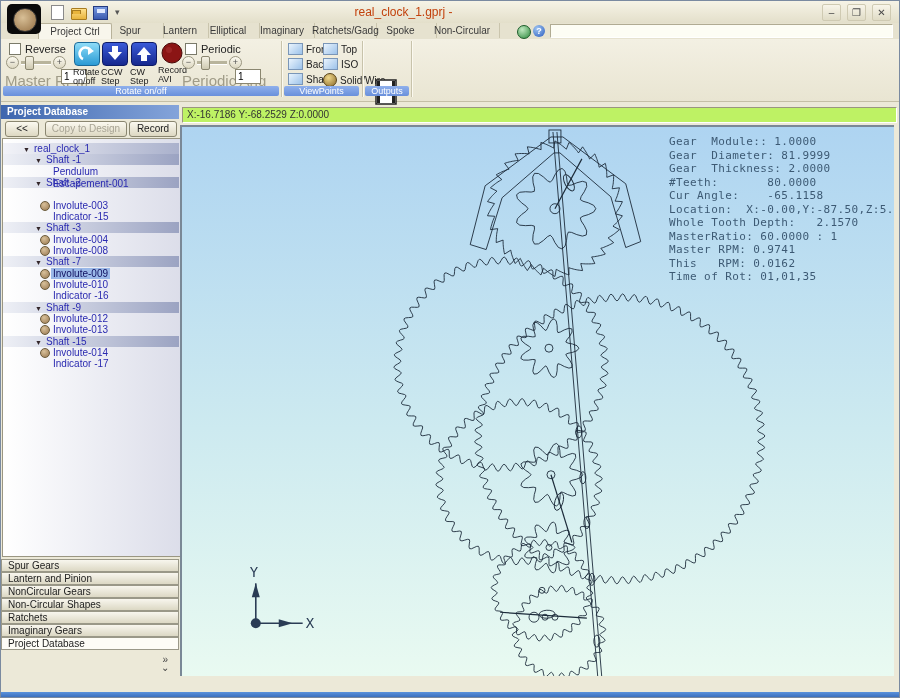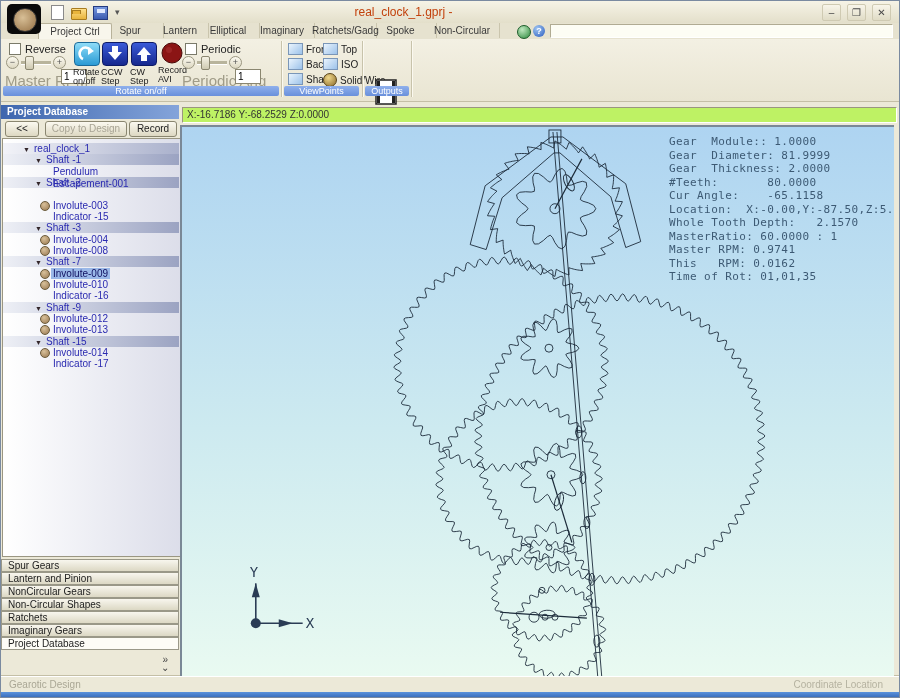--- a/index.html
+++ b/index.html
@@ -319,24 +319,20 @@
 
   <div class="stackbtn" style="top:558px">Spur Gears</div>
   <div class="stackbtn" style="top:571px">Lantern and Pinion</div>
   <div class="stackbtn" style="top:584px">NonCircular Gears</div>
   <div class="stackbtn" style="top:597px">Non-Circular Shapes</div>
   <div class="stackbtn" style="top:610px">Ratchets</div>
   <div class="stackbtn" style="top:623px">Imaginary Gears</div>
   <div class="stackbtn active" style="top:636px">Project Database</div>
   <div class="chev"><span>»</span><br><span>⌄</span></div>
 
-  <div class="abs statusbar">
-    <span class="status-left">Gearotic Design</span>
-    <span class="status-right">Coordinate Location</span>
-  </div>
   <div class="abs bluestrip"></div>
 
   <div class="abs coordbar">
     <div class="coordfield">X:-16.7186 Y:-68.2529 Z:0.0000</div>
   </div>
   <div class="abs canvas">
     <svg id="gearsvg" viewBox="179 124 714 551" preserveAspectRatio="none">
         <path d="M553.0 138.0L554.4 138.8L555.8 139.7L557.1 140.5L558.4 141.4L559.7 142.4L560.9 143.3L562.1 144.3L563.3 145.3L564.4 146.3L567.1 139.5L568.3 140.6L569.5 141.7L570.6 142.8L571.7 144.0L572.8 145.1L573.8 146.3L574.8 147.5L575.7 148.7L576.6 150.0L580.7 143.9L581.6 145.2L582.5 146.5L583.4 147.9L584.2 149.2L585.0 150.6L585.7 151.9L586.4 153.3L587.1 154.7L587.7 156.1L593.0 151.0L593.6 152.5L594.2 154.0L594.8 155.5L595.3 156.9L595.8 158.4L596.3 159.9L596.7 161.4L597.0 162.9L597.3 164.4L603.5 160.5L603.9 162.1L604.2 163.7L604.4 165.3L604.6 166.8L604.8 168.4L604.9 169.9L605.0 171.5L605.0 173.0L605.0 174.5L611.9 172.0L611.9 173.6L611.8 175.2L611.8 176.8L611.6 178.4L611.5 180.0L611.3 181.5L611.0 183.0L610.7 184.5L610.4 186.0L617.7 185.0L617.3 186.6L617.0 188.1L616.5 189.7L616.1 191.2L615.6 192.7L615.1 194.2L614.5 195.6L613.9 197.0L613.3 198.4L620.6 198.9L620.0 200.4L619.3 201.8L618.5 203.3L617.8 204.6L617.0 206.0L616.2 207.3L615.3 208.6L614.5 209.9L613.6 211.1L620.6 213.1L619.7 214.4L618.7 215.7L617.7 216.9L616.7 218.1L615.6 219.3L614.5 220.4L613.4 221.5L612.3 222.6L611.2 223.6L617.7 227.0L616.5 228.1L615.2 229.1L614.0 230.1L612.7 231.1L611.5 232.0L610.2 232.9L608.9 233.7L607.6 234.5L606.3 235.3L611.9 240.0L610.5 240.8L609.1 241.6L607.6 242.3L606.2 243.0L604.8 243.6L603.3 244.2L601.9 244.8L600.5 245.3L599.0 245.7L603.5 251.5L602.0 252.0L600.4 252.5L598.9 252.9L597.4 253.2L595.8 253.6L594.3 253.8L592.8 254.1L591.3 254.3L589.8 254.4L593.0 261.0L591.4 261.2L589.7 261.3L588.2 261.4L586.6 261.4L585.0 261.4L583.4 261.4L581.9 261.3L580.4 261.2L578.9 261.0L580.7 268.1L579.0 267.9L577.4 267.7L575.9 267.5L574.3 267.2L572.8 266.9L571.3 266.5L569.8 266.1L568.3 265.7L566.9 265.2L567.1 272.5L565.6 272.0L564.1 271.5L562.6 270.9L561.1 270.3L559.7 269.6L558.3 269.0L556.9 268.3L555.6 267.5L554.3 266.8L553.0 274.0L551.6 273.2L550.2 272.3L548.9 271.5L547.6 270.6L546.3 269.6L545.1 268.7L543.9 267.7L542.7 266.7L541.6 265.7L538.9 272.5L537.7 271.4L536.5 270.3L535.4 269.2L534.3 268.0L533.2 266.9L532.2 265.7L531.2 264.5L530.3 263.3L529.4 262.0L525.3 268.1L524.4 266.8L523.5 265.5L522.6 264.1L521.8 262.8L521.0 261.4L520.3 260.1L519.6 258.7L518.9 257.3L518.3 255.9L513.0 261.0L512.4 259.5L511.8 258.0L511.2 256.5L510.7 255.1L510.2 253.6L509.7 252.1L509.3 250.6L509.0 249.1L508.7 247.6L502.5 251.5L502.1 249.9L501.8 248.3L501.6 246.7L501.4 245.2L501.2 243.6L501.1 242.1L501.0 240.5L501.0 239.0L501.0 237.5L494.1 240.0L494.1 238.4L494.2 236.8L494.2 235.2L494.4 233.6L494.5 232.0L494.7 230.5L495.0 229.0L495.3 227.5L495.6 226.0L488.3 227.0L488.7 225.4L489.0 223.9L489.5 222.3L489.9 220.8L490.4 219.3L490.9 217.8L491.5 216.4L492.1 215.0L492.7 213.6L485.4 213.1L486.0 211.6L486.7 210.2L487.5 208.7L488.2 207.4L489.0 206.0L489.8 204.7L490.7 203.4L491.5 202.1L492.4 200.9L485.4 198.9L486.3 197.6L487.3 196.3L488.3 195.1L489.3 193.9L490.4 192.7L491.5 191.6L492.6 190.5L493.7 189.4L494.8 188.4L488.3 185.0L489.5 183.9L490.8 182.9L492.0 181.9L493.3 180.9L494.5 180.0L495.8 179.1L497.1 178.3L498.4 177.5L499.7 176.7L494.1 172.0L495.5 171.2L496.9 170.4L498.4 169.7L499.8 169.0L501.2 168.4L502.7 167.8L504.1 167.2L505.5 166.7L507.0 166.3L502.5 160.5L504.0 160.0L505.6 159.5L507.1 159.1L508.6 158.8L510.2 158.4L511.7 158.2L513.2 157.9L514.7 157.7L516.2 157.6L513.0 151.0L514.6 150.8L516.3 150.7L517.8 150.6L519.4 150.6L521.0 150.6L522.6 150.6L524.1 150.7L525.6 150.8L527.1 151.0L525.3 143.9L527.0 144.1L528.6 144.3L530.1 144.5L531.7 144.8L533.2 145.1L534.7 145.5L536.2 145.9L537.7 146.3L539.1 146.8L538.9 139.5L540.4 140.0L541.9 140.5L543.4 141.1L544.9 141.7L546.3 142.4L547.7 143.0L549.1 143.7L550.4 144.5L551.7 145.2L553.0 138.0Z" fill="none" stroke="#1c2b3a" stroke-width="0.9"></path>
         <path d="M553.0 172.0L556.4 167.2L560.1 165.6L563.1 168.4L564.6 174.1L565.3 179.7L566.5 182.6L569.7 182.2L574.9 180.0L580.5 178.5L584.4 179.6L584.9 183.7L582.4 189.0L579.3 193.7L578.4 196.8L581.1 198.5L586.5 200.1L591.8 202.6L594.0 206.0L591.8 209.4L586.5 211.9L581.1 213.5L578.4 215.2L579.3 218.3L582.4 223.0L584.9 228.3L584.4 232.4L580.5 233.5L574.9 232.0L569.7 229.8L566.5 229.4L565.3 232.3L564.6 237.9L563.1 243.6L560.1 246.4L556.4 244.8L553.0 240.0L550.5 234.9L548.3 232.6L545.5 234.1L541.4 237.9L536.5 241.3L532.5 241.5L530.7 237.9L531.1 232.0L532.5 226.5L532.3 223.4L529.2 222.7L523.6 223.0L517.7 222.5L514.5 220.0L515.4 216.1L519.5 211.9L524.1 208.5L526.0 206.0L524.1 203.5L519.5 200.1L515.4 195.9L514.5 192.0L517.7 189.5L523.6 189.0L529.2 189.3L532.3 188.6L532.5 185.5L531.1 180.0L530.7 174.1L532.5 170.5L536.5 170.7L541.4 174.1L545.5 177.9L548.3 179.4L550.5 177.1L553.0 172.0Z" fill="none" stroke="#1c2b3a" stroke-width="0.9"></path>
         <path d="M499.0 258.0L500.5 255.5L502.1 254.5L503.6 255.6L505.0 258.2L506.4 260.7L507.8 261.9L509.3 261.0L511.1 258.7L512.9 256.4L514.6 255.6L516.0 256.9L517.1 259.6L518.1 262.3L519.3 263.6L521.0 262.9L523.0 260.8L525.1 258.8L526.8 258.2L528.1 259.6L528.8 262.4L529.5 265.2L530.6 266.6L532.3 266.1L534.6 264.3L536.9 262.5L538.7 262.1L539.7 263.6L540.2 266.5L540.6 269.4L541.5 270.9L543.2 270.6L545.7 269.1L548.2 267.6L550.0 267.4L550.9 269.0L551.0 271.9L551.0 274.8L551.8 276.5L553.5 276.4L556.1 275.1L558.8 273.9L560.7 273.9L561.3 275.7L561.1 278.6L560.8 281.5L561.3 283.2L563.1 283.3L565.8 282.3L568.6 281.4L570.5 281.7L570.9 283.5L570.4 286.4L569.7 289.2L570.1 290.9L571.8 291.3L574.6 290.6L577.5 290.1L579.3 290.5L579.6 292.4L578.7 295.2L577.7 297.9L577.8 299.7L579.5 300.2L582.4 299.9L585.3 299.7L587.1 300.3L587.1 302.2L585.9 304.9L584.6 307.5L584.5 309.2L586.2 310.0L589.1 310.0L592.0 310.1L593.6 311.0L593.4 312.8L591.9 315.3L590.4 317.8L590.1 319.5L591.6 320.4L594.5 320.8L597.4 321.3L598.9 322.3L598.5 324.1L596.7 326.4L594.9 328.7L594.4 330.4L595.8 331.5L598.6 332.2L601.4 332.9L602.8 334.2L602.2 335.9L600.2 338.0L598.1 340.0L597.4 341.7L598.7 342.9L601.4 343.9L604.1 345.0L605.4 346.4L604.6 348.1L602.3 349.9L600.0 351.7L599.1 353.2L600.3 354.6L602.8 356.0L605.4 357.4L606.5 358.9L605.5 360.5L603.0 362.0L600.5 363.5L599.5 364.9L600.4 366.4L602.8 368.0L605.2 369.7L606.1 371.4L604.9 372.8L602.3 374.1L599.7 375.3L598.4 376.6L599.2 378.2L601.4 380.1L603.6 382.0L604.3 383.7L603.0 385.0L600.2 386.0L597.4 386.8L596.1 388.0L596.7 389.7L598.6 391.8L600.5 394.0L601.0 395.8L599.6 397.0L596.7 397.6L593.9 398.1L592.4 399.1L592.8 400.9L594.5 403.2L596.1 405.6L596.4 407.4L594.8 408.4L591.9 408.7L589.1 408.9L587.5 409.7L587.7 411.5L589.1 414.0L590.4 416.6L590.5 418.4L588.8 419.2L585.9 419.1L583.0 419.0L581.3 419.6L581.3 421.4L582.4 424.1L583.5 426.8L583.3 428.7L581.6 429.2L578.7 428.8L575.8 428.4L574.1 428.8L573.9 430.6L574.6 433.4L575.4 436.2L575.0 438.0L573.2 438.4L570.4 437.6L567.6 436.9L565.8 437.1L565.4 438.8L565.8 441.7L566.2 444.6L565.7 446.3L563.8 446.5L561.1 445.4L558.4 444.3L556.6 444.3L556.0 446.0L556.1 448.9L556.2 451.8L555.4 453.5L553.6 453.4L551.0 452.1L548.5 450.7L546.7 450.5L545.9 452.1L545.7 454.9L545.4 457.8L544.4 459.4L542.6 459.1L540.2 457.5L537.9 455.8L536.1 455.4L535.1 456.9L534.6 459.7L534.0 462.6L532.8 464.0L531.0 463.5L528.8 461.6L526.7 459.7L525.0 459.1L523.8 460.4L523.0 463.2L522.0 466.0L520.7 467.3L519.0 466.6L517.1 464.4L515.2 462.2L513.6 461.4L512.3 462.7L511.1 465.3L509.8 467.9L508.4 469.1L506.7 468.2L505.0 465.8L503.4 463.4L501.9 462.5L500.5 463.5L499.0 466.0L497.5 468.5L495.9 469.5L494.4 468.4L493.0 465.8L491.6 463.3L490.2 462.1L488.7 463.0L486.9 465.3L485.1 467.6L483.4 468.4L482.0 467.1L480.9 464.4L479.9 461.7L478.7 460.4L477.0 461.1L475.0 463.2L472.9 465.2L471.2 465.8L469.9 464.4L469.2 461.6L468.5 458.8L467.4 457.4L465.7 457.9L463.4 459.7L461.1 461.5L459.3 461.9L458.3 460.4L457.8 457.5L457.4 454.6L456.5 453.1L454.8 453.4L452.3 454.9L449.8 456.4L448.0 456.6L447.1 455.0L447.0 452.1L447.0 449.2L446.2 447.5L444.5 447.6L441.9 448.9L439.2 450.1L437.3 450.1L436.7 448.3L436.9 445.4L437.2 442.5L436.7 440.8L434.9 440.7L432.2 441.7L429.4 442.6L427.5 442.3L427.1 440.5L427.6 437.6L428.3 434.8L427.9 433.1L426.2 432.7L423.4 433.4L420.5 433.9L418.7 433.5L418.4 431.6L419.3 428.8L420.3 426.1L420.2 424.3L418.5 423.8L415.6 424.1L412.7 424.3L410.9 423.7L410.9 421.8L412.1 419.1L413.4 416.5L413.5 414.8L411.8 414.0L408.9 414.0L406.0 413.9L404.4 413.0L404.6 411.2L406.1 408.7L407.6 406.2L407.9 404.5L406.4 403.6L403.5 403.2L400.6 402.7L399.1 401.7L399.5 399.9L401.3 397.6L403.1 395.3L403.6 393.6L402.2 392.5L399.4 391.8L396.6 391.1L395.2 389.8L395.8 388.1L397.8 386.0L399.9 384.0L400.6 382.3L399.3 381.1L396.6 380.1L393.9 379.0L392.6 377.6L393.4 375.9L395.7 374.1L398.0 372.3L398.9 370.8L397.7 369.4L395.2 368.0L392.6 366.6L391.5 365.1L392.5 363.5L395.0 362.0L397.5 360.5L398.5 359.1L397.6 357.6L395.2 356.0L392.8 354.3L391.9 352.6L393.1 351.2L395.7 349.9L398.3 348.7L399.6 347.4L398.8 345.8L396.6 343.9L394.4 342.0L393.7 340.3L395.0 339.0L397.8 338.0L400.6 337.2L401.9 336.0L401.3 334.3L399.4 332.2L397.5 330.0L397.0 328.2L398.4 327.0L401.3 326.4L404.1 325.9L405.6 324.9L405.2 323.1L403.5 320.8L401.9 318.4L401.6 316.6L403.2 315.6L406.1 315.3L408.9 315.1L410.5 314.3L410.3 312.5L408.9 310.0L407.6 307.4L407.5 305.6L409.2 304.8L412.1 304.9L415.0 305.0L416.7 304.4L416.7 302.6L415.6 299.9L414.5 297.2L414.7 295.3L416.4 294.8L419.3 295.2L422.2 295.6L423.9 295.2L424.1 293.4L423.4 290.6L422.6 287.8L423.0 286.0L424.8 285.6L427.6 286.4L430.4 287.1L432.2 286.9L432.6 285.2L432.2 282.3L431.8 279.4L432.3 277.7L434.2 277.5L436.9 278.6L439.6 279.7L441.4 279.7L442.0 278.0L441.9 275.1L441.8 272.2L442.6 270.5L444.4 270.6L447.0 271.9L449.5 273.3L451.3 273.5L452.1 271.9L452.3 269.1L452.6 266.2L453.6 264.6L455.4 264.9L457.8 266.5L460.1 268.2L461.9 268.6L462.9 267.1L463.4 264.3L464.0 261.4L465.2 260.0L467.0 260.5L469.2 262.4L471.3 264.3L473.0 264.9L474.2 263.6L475.0 260.8L476.0 258.0L477.3 256.7L479.0 257.4L480.9 259.6L482.8 261.8L484.4 262.6L485.7 261.3L486.9 258.7L488.2 256.1L489.6 254.9L491.3 255.8L493.0 258.2L494.6 260.6L496.1 261.5L497.5 260.5L499.0 258.0Z" fill="none" stroke="#1c2b3a" stroke-width="0.9"></path>

